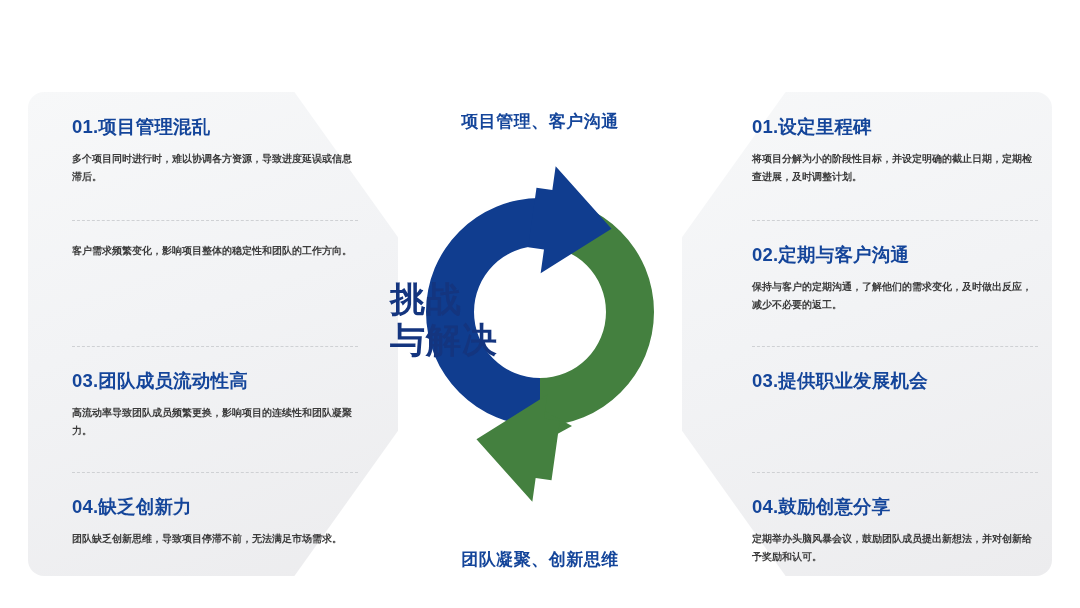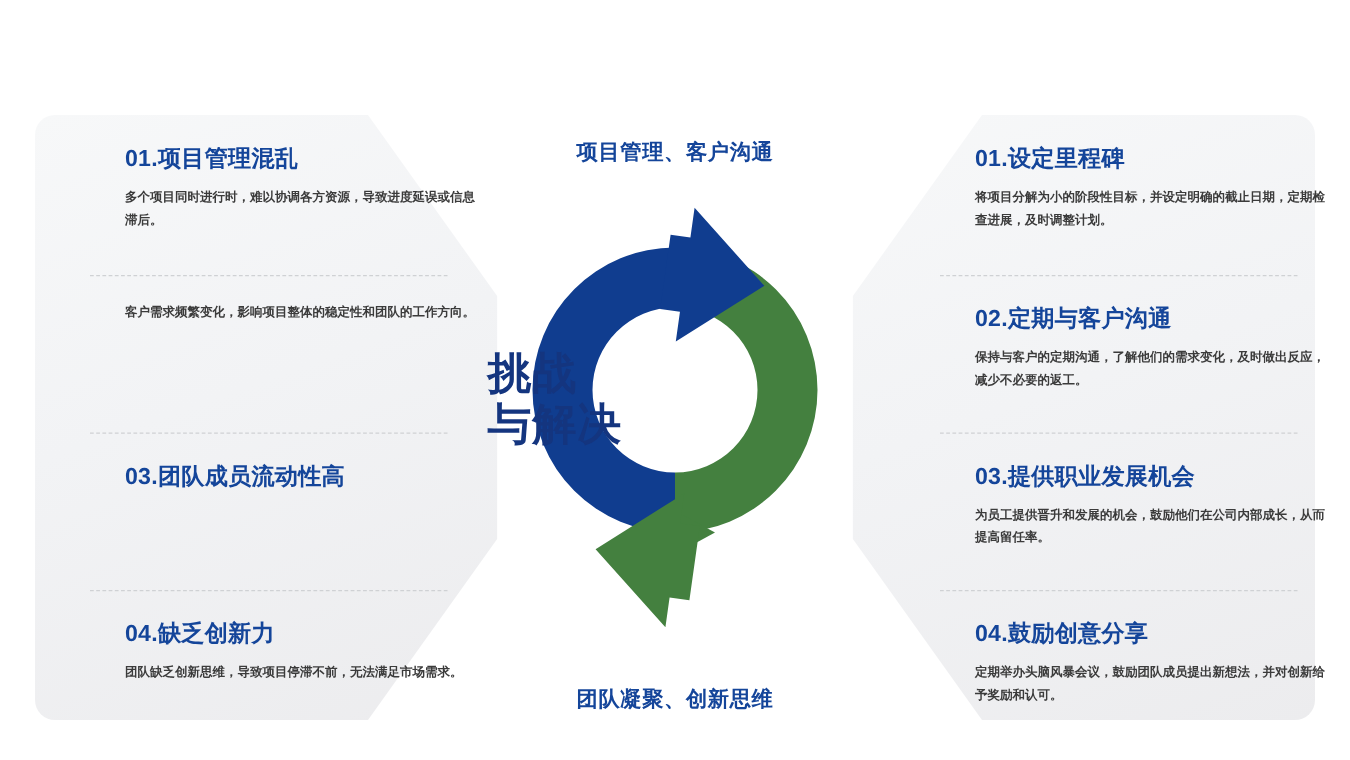--- a/index.html
+++ b/index.html
@@ -49,21 +49,21 @@
     border-radius:0 16px 16px 0;
     -webkit-clip-path:polygon(28% 0, 100% 0, 100% 100%, 28% 100%, 0 70%, 0 30%);
     clip-path:polygon(28% 0, 100% 0, 100% 100%, 28% 100%, 0 70%, 0 30%);
   }
 
   
   .col{position:absolute;top:92px;width:300px;}
   .col-left{left:72px;}
   .col-right{left:752px;}
 
-  .item{position:absolute;width:290px;margin-left:28px;}
+  .item{position:absolute;width:290px;}
   .item-title{
     font-size:18.5px;font-weight:bold;color:#14459a;
     letter-spacing:.2px;white-space:nowrap;margin:0 0 11px 0;
   }
   .item-desc{
     font-size:10px;line-height:1.75;color:#3b3b3b;
     margin:0;max-width:280px;font-weight:bold;
   }
   .divider{
     position:absolute;width:286px;height:0;
@@ -108,20 +108,21 @@
     </div>
     <div class="divider" style="top:128px"></div>
 
     <div class="item" style="top:150px">
       <div class="item-desc">客户需求频繁变化，影响项目整体的稳定性和团队的工作方向。</div>
     </div>
     <div class="divider" style="top:254px"></div>
 
     <div class="item" style="top:276px">
       <div class="item-title">03.团队成员流动性高</div>
+      <div class="item-desc">高流动率导致团队成员频繁更换，影响项目的连续性和团队凝聚力。</div>
     </div>
     <div class="divider" style="top:380px"></div>
 
     <div class="item" style="top:402px">
       <div class="item-title">04.缺乏创新力</div>
       <div class="item-desc">团队缺乏创新思维，导致项目停滞不前，无法满足市场需求。</div>
     </div>
   </div>
 
   <div class="col col-right">
@@ -133,21 +134,20 @@
     <div class="divider" style="top:128px"></div>
 
     <div class="item" style="top:150px">
       <div class="item-title">02.定期与客户沟通</div>
       <div class="item-desc">保持与客户的定期沟通，了解他们的需求变化，及时做出反应，减少不必要的返工。</div>
     </div>
     <div class="divider" style="top:254px"></div>
 
     <div class="item" style="top:276px">
       <div class="item-title">03.提供职业发展机会</div>
-      <div class="item-desc">为员工提供晋升和发展的机会，鼓励他们在公司内部成长，从而提高留任率。</div>
     </div>
     <div class="divider" style="top:380px"></div>
 
     <div class="item" style="top:402px">
       <div class="item-title">04.鼓励创意分享</div>
       <div class="item-desc">定期举办头脑风暴会议，鼓励团队成员提出新想法，并对创新给予奖励和认可。</div>
     </div>
   </div>
 
   <div class="center">

